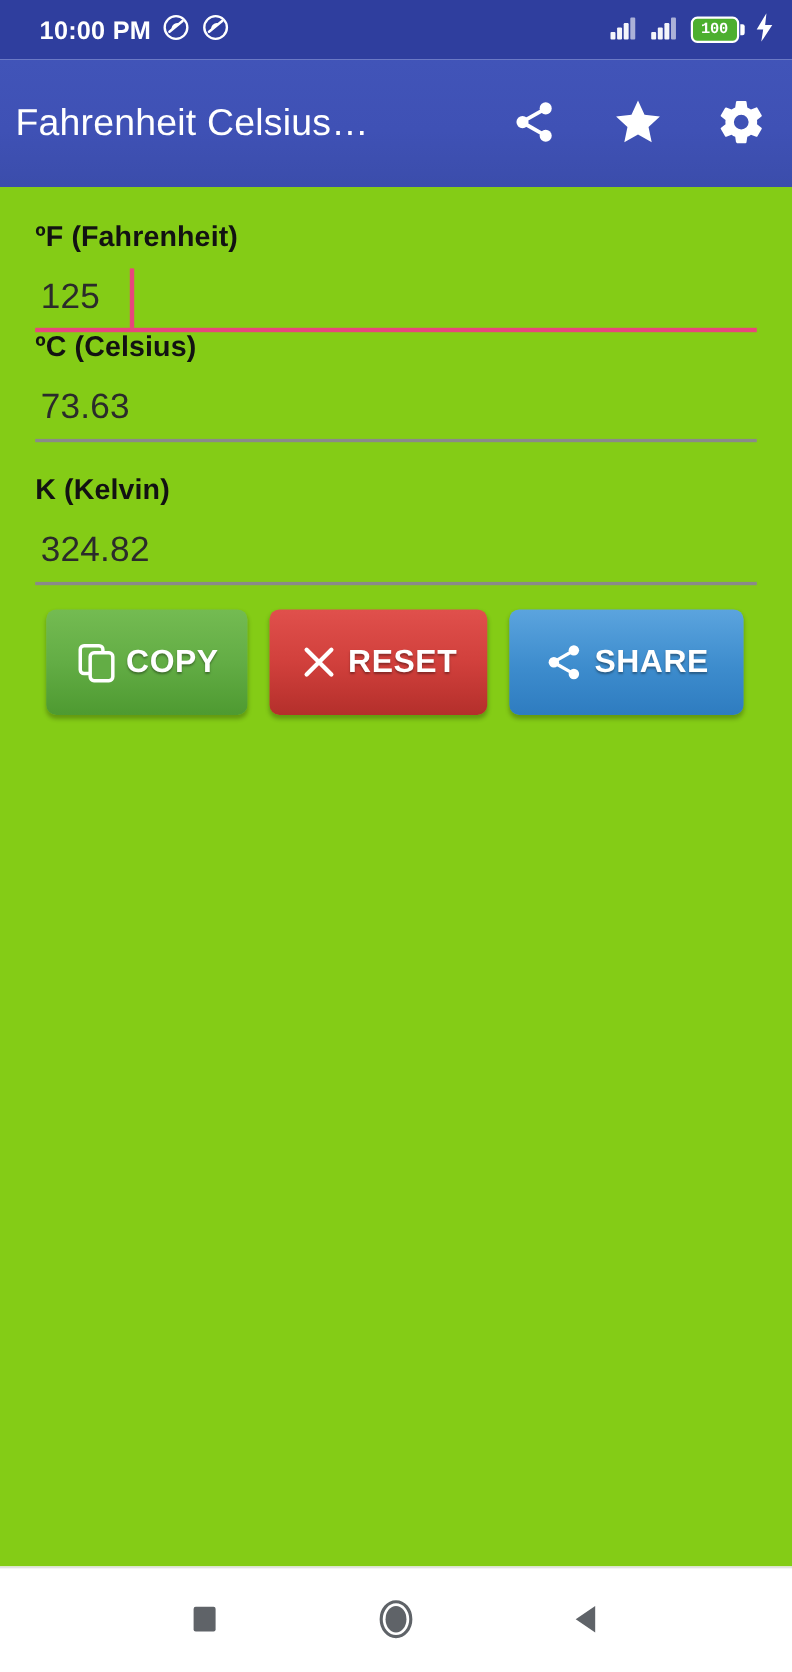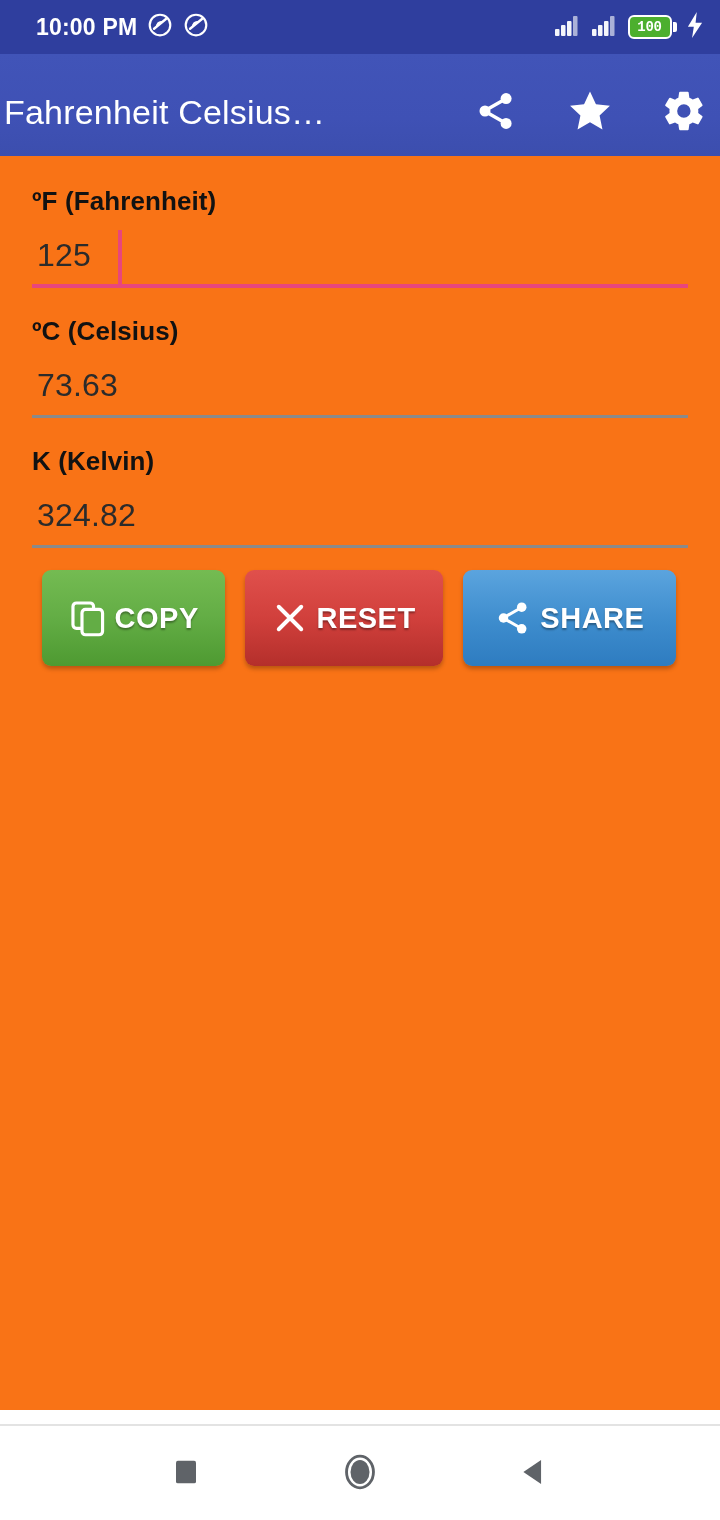--- a/index.html
+++ b/index.html
@@ -40,50 +40,50 @@
   }
   .batt-cap {
     width:4px; height:10px; background:#ffffff; border-radius:0 2px 2px 0;
     margin-left:1.5px;
   }
 
   
   .appbar {
     position:absolute; top:54px; left:0; width:720px; height:116px;
     background:linear-gradient(180deg,#4154b8 0%,#3f51b5 55%,#3b4dab 100%);
-    display:flex; align-items:center; padding:0 4px;
+    display:flex; align-items:center; padding:0 14px;
   }
   .app-title {
     color:#ffffff; font-size:34px; font-weight:normal;
     letter-spacing:0.2px; white-space:nowrap;
     flex:0 0 auto; max-width:400px; overflow:hidden;
   }
   .appbar-actions {
     margin-left:auto; display:flex; align-items:center; gap:42px;
     padding-right:6px;
   }
   .ab-btn {
     width:52px; height:52px; display:flex; align-items:center;
     justify-content:center; cursor:pointer; background:transparent;
     border:none;
   }
 
   
   .content {
-    position:absolute; top:156px; left:0; width:720px; height:1254px;
-    background:#f97316;
+    position:absolute; top:170px; left:0; width:720px; height:1254px;
+    background:#84cc16;
     padding:0;
   }
   .field-block { padding:0 32px; }
   .field-label {
     font-size:26px; font-weight:bold; color:#121212;
     letter-spacing:0.1px; line-height:1;
   }
   .lbl-1 { padding-top:32px; }
-  .lbl-2 { padding-top:30px; }
+  .lbl-2 { }
   .lbl-3 { padding-top:30px; }
   .field-value-wrap {
     position:relative; margin-top:18px; height:56px;
   }
   .field-value {
     font-size:32px; color:#2b2b2b; line-height:46px;
     padding-left:5px; letter-spacing:0.2px;
     white-space:nowrap;
   }
   .caret {

